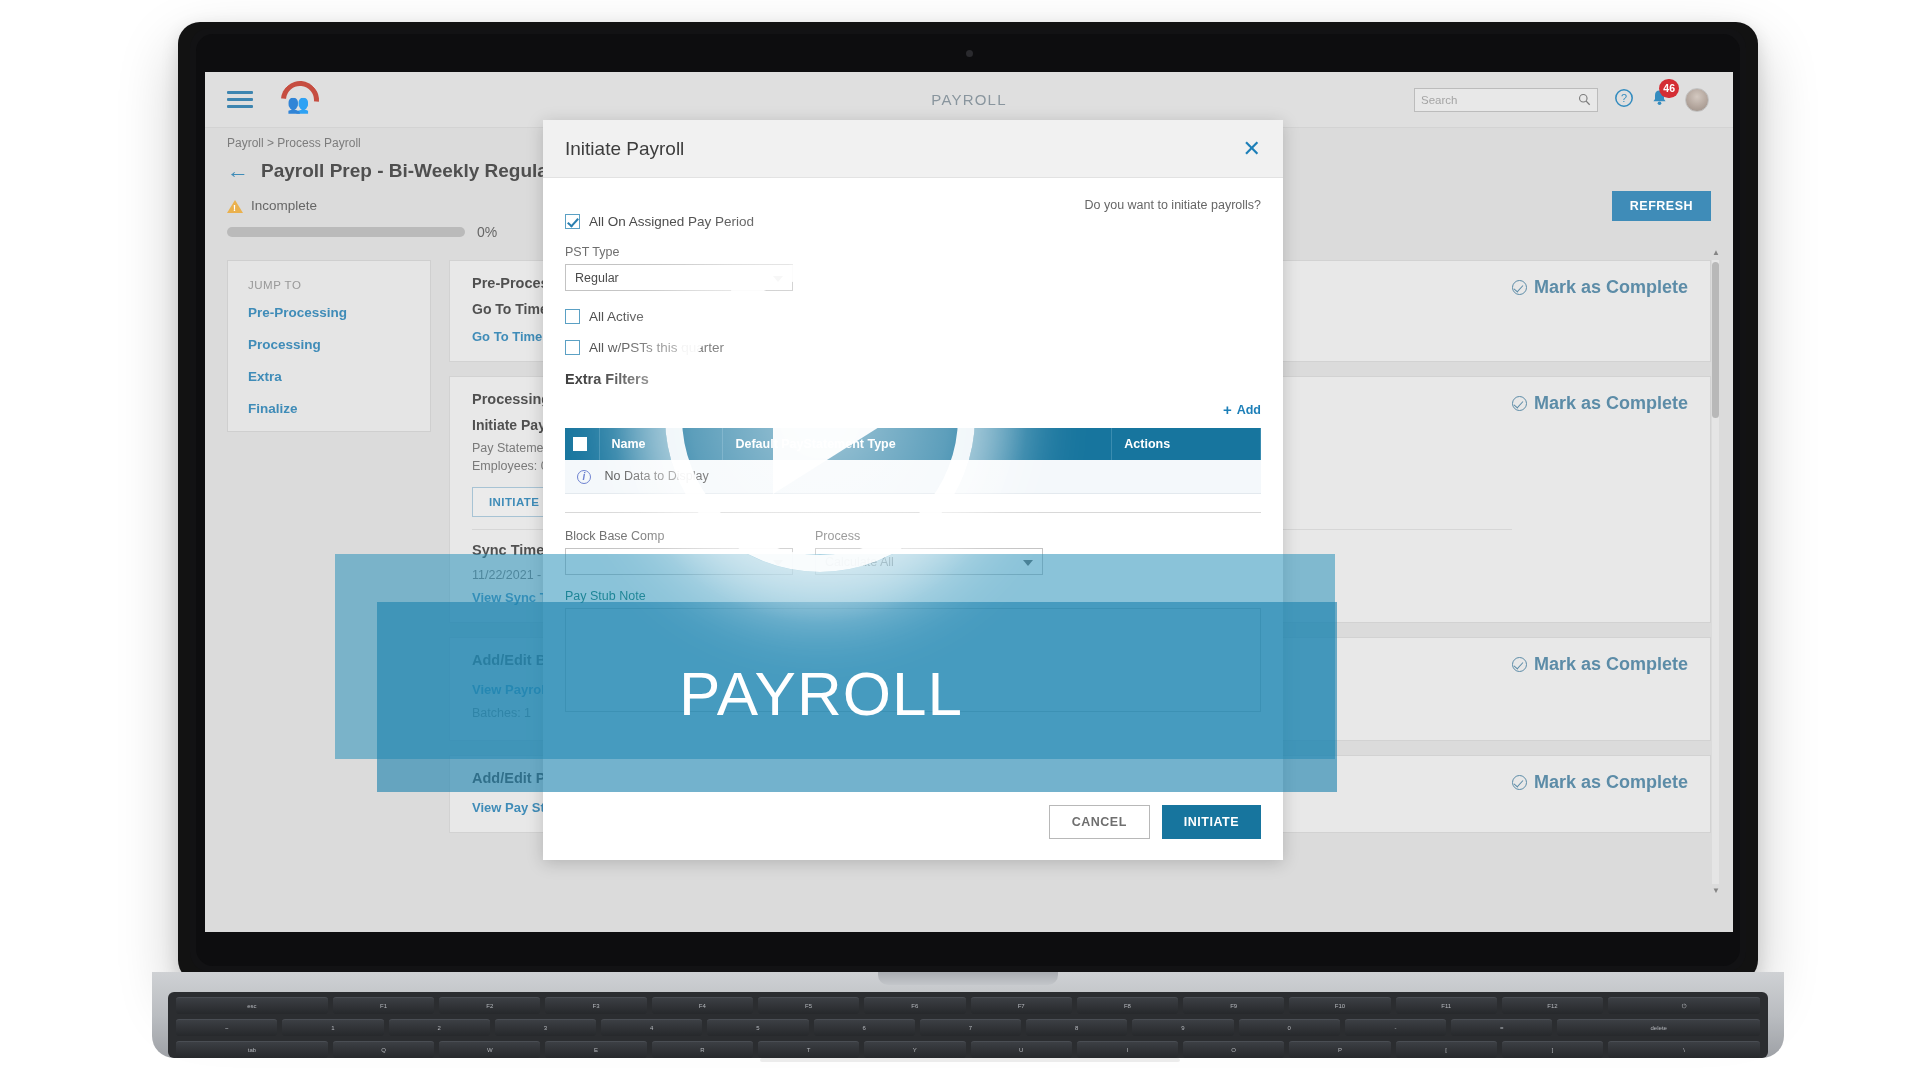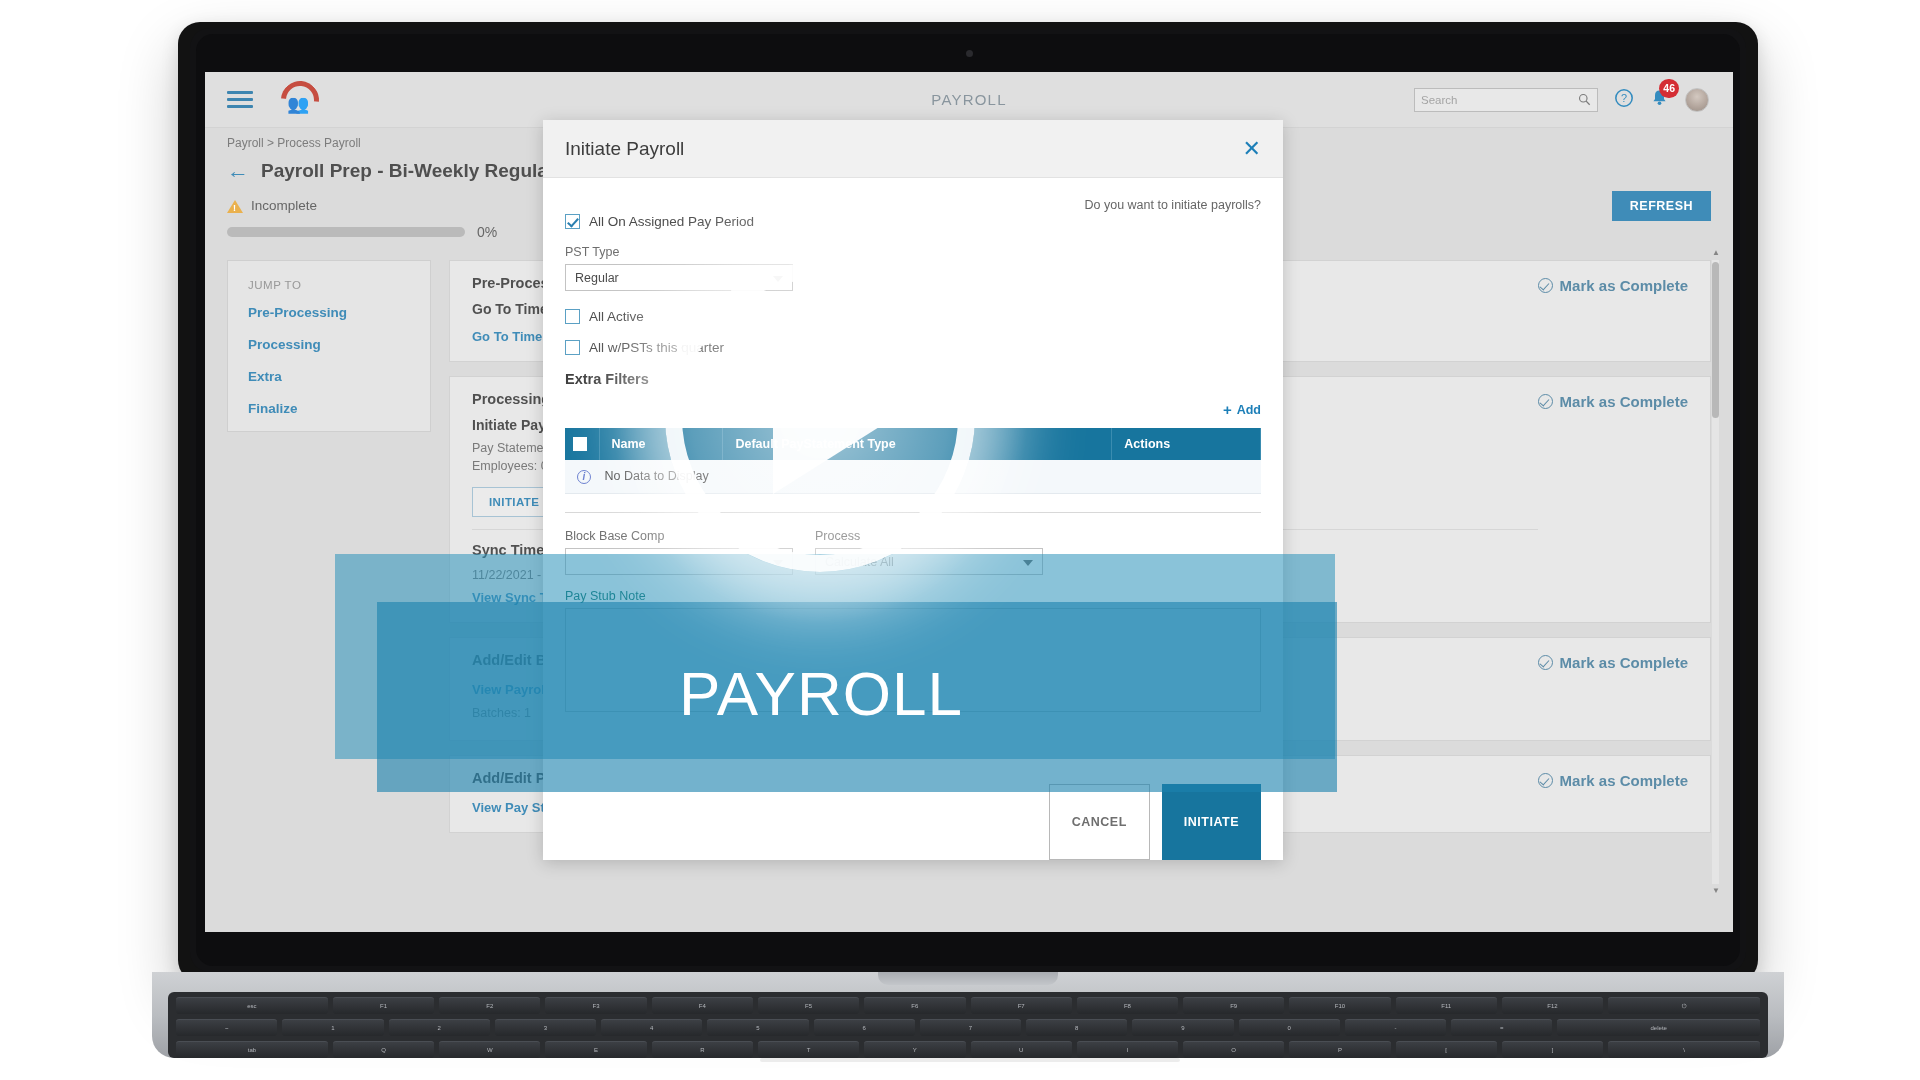--- a/index.html
+++ b/index.html
@@ -193,21 +193,21 @@
   .section-link { font-size: 13px; color: #2a7fb0; font-weight: bold; cursor: pointer; display: inline-block; margin-top: 4px; }
   .outline-btn {
     display: inline-block; margin-top: 10px;
     border: 1px solid #9dbdd0; background: #e9e9e9;
     color: #2a7fb0; font-size: 11.5px; font-weight: bold; letter-spacing: 0.4px;
     padding: 8px 16px; cursor: pointer;
   }
   .mark-complete {
     align-self: flex-start; margin-top: 2px;
     display: flex; align-items: center; gap: 7px;
-    color: #4a7f9e; font-size: 15px; font-weight: bold; cursor: pointer;
+    color: #4a7f9e; font-size: 18px; font-weight: bold; cursor: pointer;
     white-space: nowrap;
   }
   .check-circle {
     width: 15px; height: 15px; border: 1.6px solid #4a7f9e; border-radius: 50%;
     position: relative;
   }
   .check-circle::after {
     content: ""; position: absolute; left: 3.5px; top: 2px;
     width: 4px; height: 8px; border: solid #4a7f9e; border-width: 0 1.6px 1.6px 0;
     transform: rotate(42deg);
@@ -286,21 +286,21 @@
     line-height: 12px; font-style: italic; font-weight: bold; margin-right: 10px;
   }
   .table-footer-line { border-bottom: 1px solid #d8d8d8; margin-top: 18px; }
 
   .two-col { display: flex; gap: 22px; margin-top: 16px; }
   .note-label { font-size: 12.5px; color: #0f766e; margin: 14px 0 5px 0; }
   .note-area {
     width: 100%; height: 104px; border: 1px solid #c3c3c3; background: #fff;
   }
   .modal-footer {
-    height: 76px; display: flex; justify-content: flex-end;
+    height: 76px; display: flex; align-items: center; justify-content: flex-end;
     gap: 12px; padding: 0 22px;
   }
   .btn-cancel {
     border: 1px solid #b8b8b8; background: transparent; color: #6f6f6f;
     font-size: 12.5px; font-weight: bold; letter-spacing: 0.5px;
     padding: 9px 22px; cursor: pointer;
   }
   .btn-initiate {
     border: none; background: #17759e; color: #fff;
     font-size: 12.5px; font-weight: bold; letter-spacing: 0.5px;

